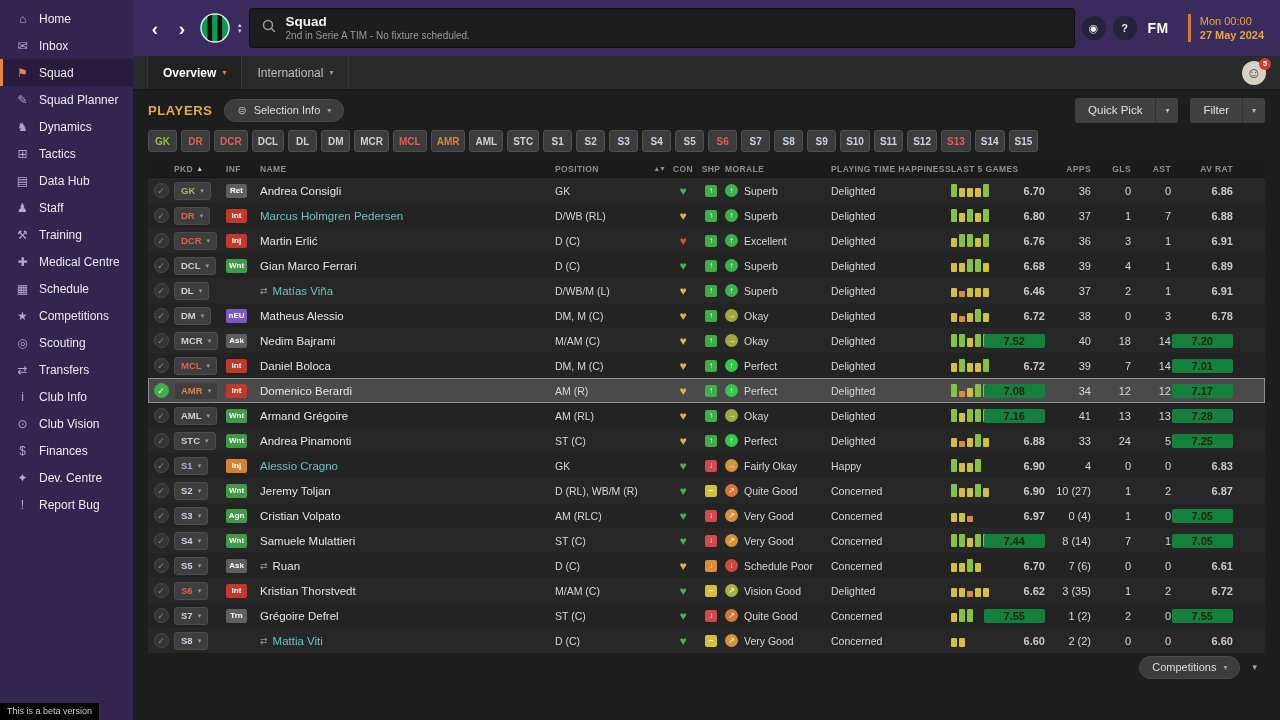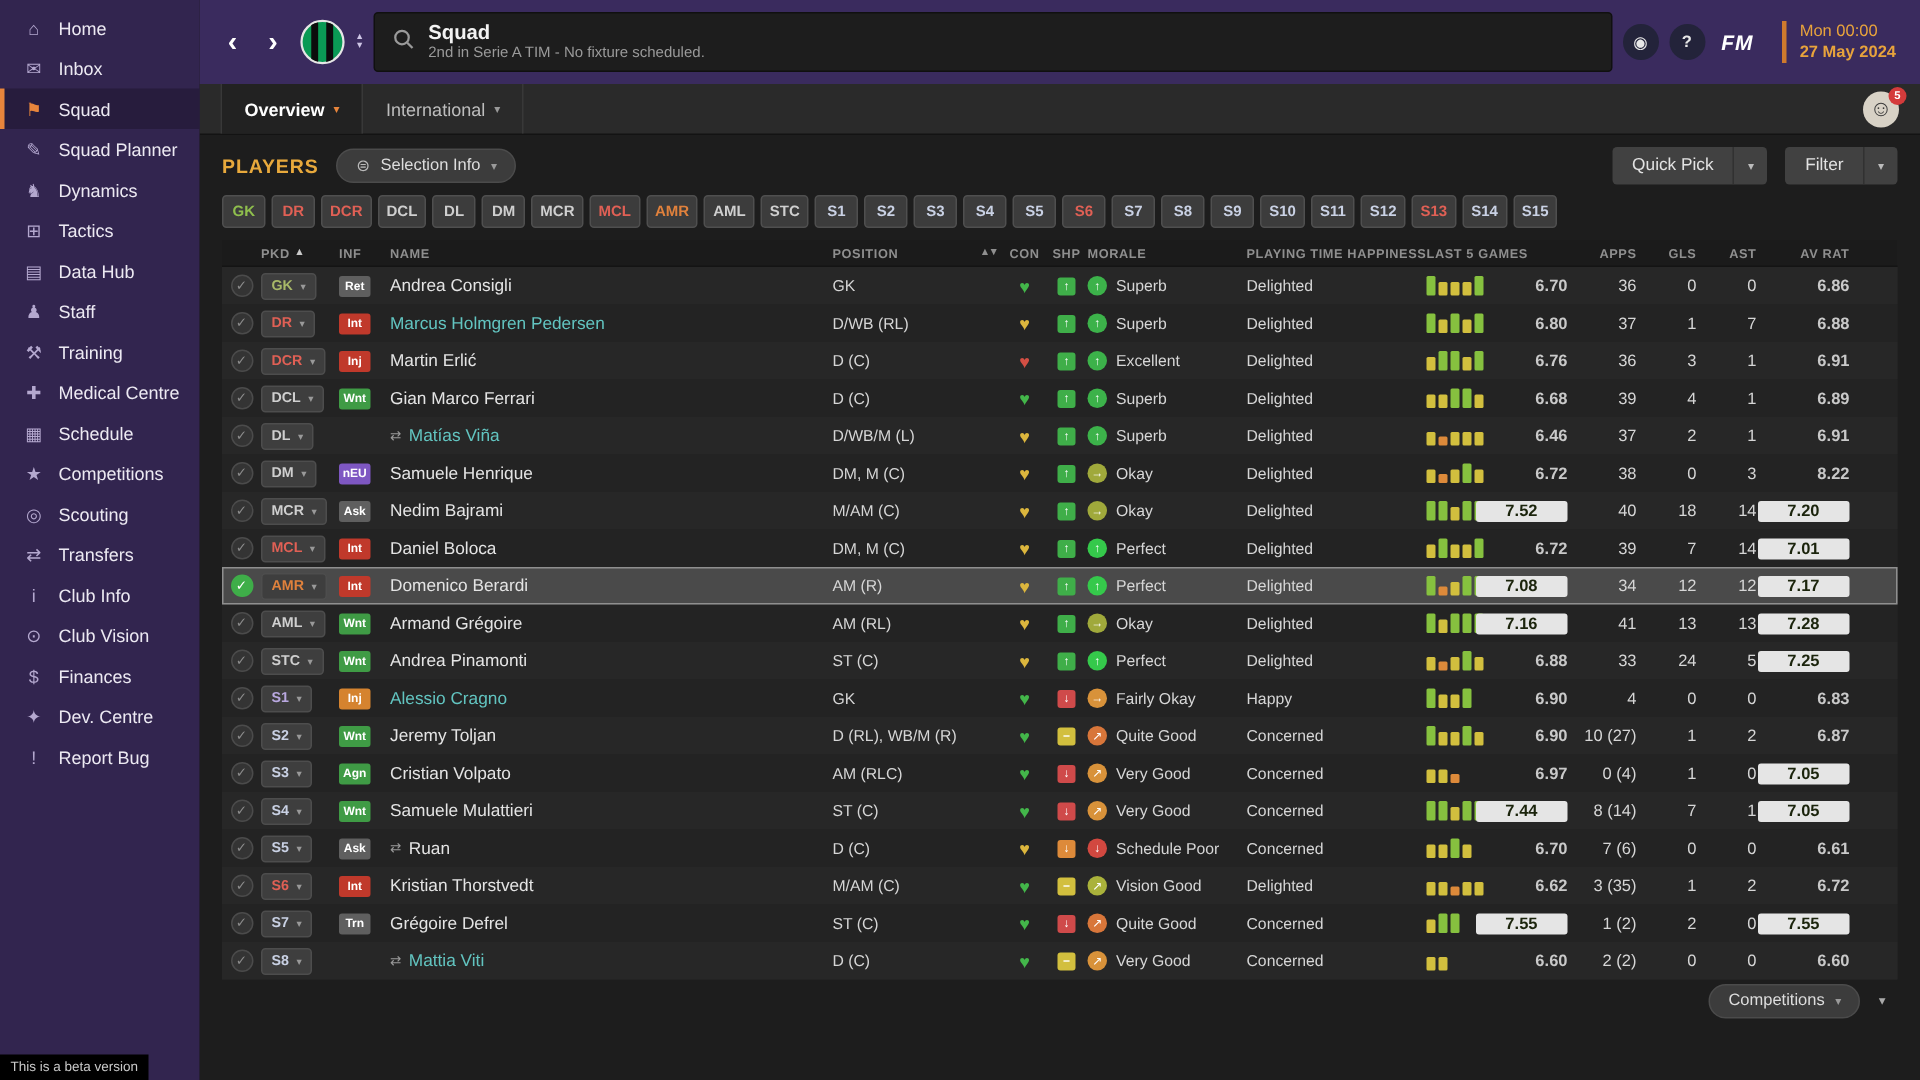--- a/index.html
+++ b/index.html
@@ -23,21 +23,21 @@
   .topbar{height:56px;background:#3a2b5e;display:flex;align-items:center;padding:0 10px 0 12px;gap:7px;flex-shrink:0}
   .nav-arrow{background:none;border:none;color:#fff;font-size:19px;width:20px;cursor:pointer;line-height:1;font-weight:bold}
   .club-badge{width:32px;height:32px;cursor:pointer;flex-shrink:0}
   .badge-carets{display:flex;flex-direction:column;color:#cfc6e6;font-size:7px;line-height:6px;cursor:pointer}
   .searchbar{flex:1;height:40px;background:#1d1d1d;border:1px solid #101010;border-radius:3px;
     display:flex;align-items:center;padding:0 12px;gap:10px;cursor:pointer;min-width:0}
   .sb-title{color:#f2f2f2;font-size:13.5px;font-weight:bold;line-height:16px}
   .sb-sub{color:#9a9a9a;font-size:10px;line-height:12px}
   .top-icon{width:24px;height:24px;border-radius:50%;background:#23233a;color:#e8e8e8;display:flex;
     align-items:center;justify-content:center;font-size:11px;font-weight:bold;cursor:pointer;flex-shrink:0}
-  .fm-logo{color:#fff;font-size:14px;font-weight:900;font-style:italic;letter-spacing:.5px;margin:0 4px;flex-shrink:0}
+  .fm-logo{color:#fff;font-size:14px;font-weight:900;letter-spacing:.5px;margin:0 4px;flex-shrink:0}
   .date-block{border-left:3px solid #cf7a2d;padding-left:9px;color:#e8a33c;font-size:11px;line-height:14px;
     margin:0 6px 0 8px;white-space:nowrap;flex-shrink:0}
   .date-block .d2{font-weight:bold}
   .social-feed{height:36px;padding:0 13px;background:#5b51dd;border:none;border-bottom:3px solid #423aad;
     border-radius:4px;color:#fff;font-size:11px;font-weight:bold;letter-spacing:.6px;cursor:pointer;
     display:flex;align-items:center;gap:8px;flex-shrink:0}
   .sf-arrows{font-size:13px;letter-spacing:-1px}
 
   .tabbar{height:34px;background:#2a2a2a;border-bottom:1px solid #131313;display:flex;align-items:stretch;
     padding-left:14px;flex-shrink:0}
@@ -115,21 +115,21 @@
   .pos-txt{font-size:10.5px;color:#d6d6d6;white-space:nowrap}
   .heart{font-size:12px;line-height:12px}
   .shp{width:12px;height:12px;border-radius:2px;color:#fff;font-size:8px;display:flex;align-items:center;
     justify-content:center;font-weight:bold}
   .mor-ico{width:13px;height:13px;border-radius:50%;color:#fff;font-size:8px;display:flex;align-items:center;
     justify-content:center;margin-right:6px;flex-shrink:0}
   .mor-txt,.happy-txt{font-size:10.5px;color:#d6d6d6;white-space:nowrap}
   .bars{display:flex;gap:2px;align-items:flex-end;height:13px}
   .bar{width:6px;border-radius:1px}
   .rating{font-size:11px;font-weight:bold;color:#c9c9c9}
-  .rating.badge{background:#e5e5e5;color:#1b240c;padding:1px 20px;border-radius:2px}
+  .rating.badge{background:#15803d;color:#1b240c;padding:1px 20px;border-radius:2px}
   .num{font-size:11px;color:#d6d6d6}
 
   .comp-row{height:26px;display:flex;justify-content:flex-end;align-items:center;gap:12px;padding:2px 8px 0 0}
   .panel-caret{color:#aaa;font-size:9px;cursor:pointer}
   .rules-bar{height:26px;background:#2a2a2a;display:flex;align-items:center;padding:0 12px;font-size:11px;
     color:#e0e0e0;margin-top:2px}
 </style>
 </head>
 <body>
 
@@ -670,21 +670,21 @@
       <span class="pkd-badge">
         <b class="pkd-txt" style="color: rgb(207, 207, 207);">DM</b>
                   <i class="pkd-caret">▾</i>
       </span>
     </div>
     <div class="cell cell-inf">
                 <span class="inf-badge" style="background: rgb(126, 87, 194);">nEU</span>
               </div>
     <div class="cell cell-name">
 
-      <span class="pname">Samuele Henrique</span>
+      <span class="pname">Matheus Alessio</span>
     </div>
     <div class="cell cell-pos">
                 <span class="pos-txt">DM, M (C)</span>
               </div>
     <div class="cell cell-con">
                 <span class="heart" style="color: rgb(220, 182, 61);">♥</span>
               </div>
     <div class="cell cell-shp">
                 <span class="shp" style="background: rgb(63, 174, 73);">↑</span>
               </div>
@@ -710,21 +710,21 @@
     <div class="cell cell-apps">
                 <span class="num apps">38</span>
               </div>
     <div class="cell cell-gls">
                 <span class="num gls">0</span>
               </div>
     <div class="cell cell-ast">
                 <span class="num ast">3</span>
               </div>
     <div class="cell cell-avr">
-                <span class="rating avr">8.22</span>
+                <span class="rating avr">6.78</span>
               </div>
   </div>
 
   <div class="trow">
     <div class="cell cell-check">
                 <span class="chk">✓</span>
               </div>
     <div class="cell cell-pkd">
       <span class="pkd-badge">
         <b class="pkd-txt" style="color: rgb(207, 207, 207);">MCR</b>

